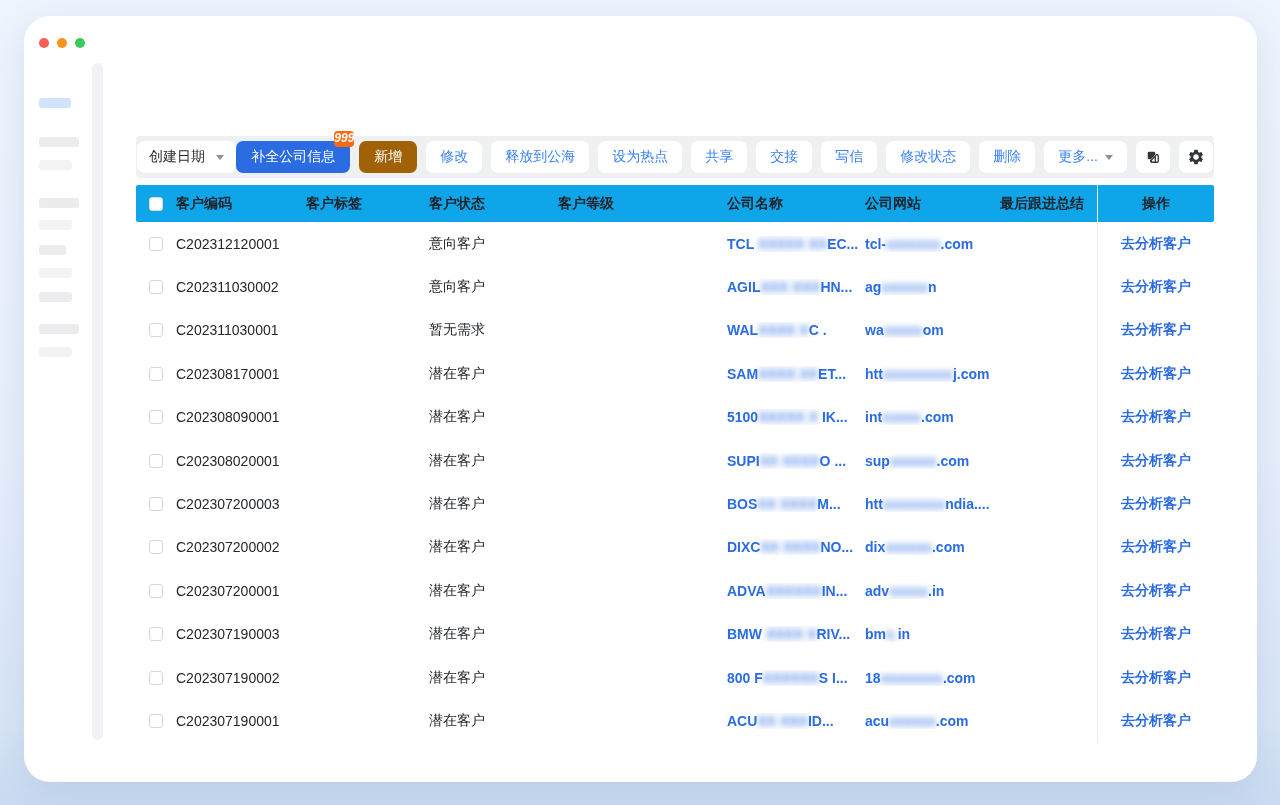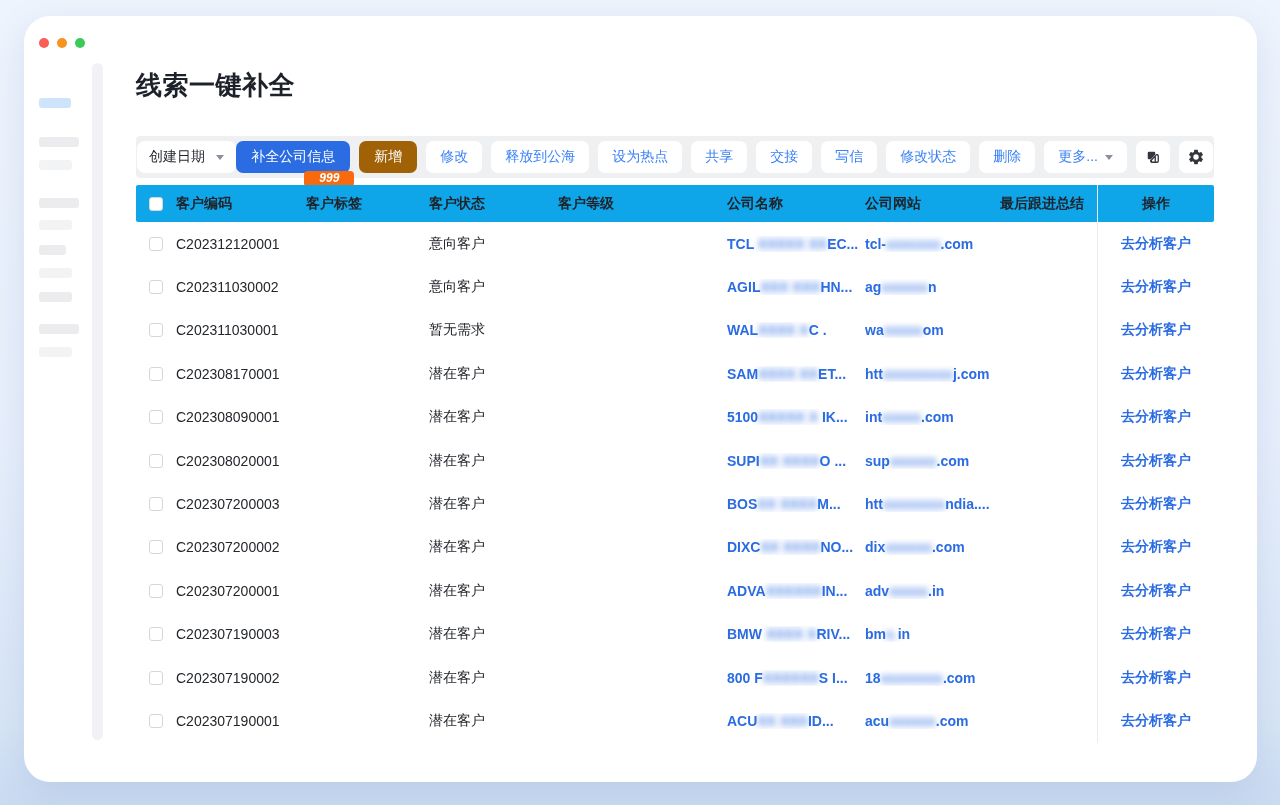--- a/index.html
+++ b/index.html
@@ -46,21 +46,21 @@
   .btn-group{ margin-left:auto; display:flex; align-items:center; gap:9px; }
   .btn{
     height:32px; border:none; border-radius:7px; background:#fff; color:#3b82f6;
     font-size:14px; font-family:inherit; padding:0 14px; cursor:pointer; white-space:nowrap;
     display:flex; align-items:center; gap:7px;
   }
   .btn.primary{ color:#fff; padding:0 15px; position:relative; }
   .badge{
     position:absolute; top:-10px; right:-4px;
     color:#fff; font-size:12px; font-weight:700; font-style:italic;
-    padding:1px 15px 2px; border-radius:4px; line-height:13px;margin-top:40px;
+    padding:1px 0 2px; border-radius:4px; line-height:13px;
   }
   .icon-btn{ width:34px; height:32px; padding:0; justify-content:center; }
   .icon-btn svg{ display:block; }
 
   
   .table{ position:absolute; left:0; top:169px; width:1078px; }
   .grid{ display:grid; grid-template-columns:40px 130px 123px 129px 169px 138px 135px 97px 1fr; align-items:center; }
   .thead{ height:37px; background:#0ea5e9; border-radius:2px; font-size:14px; font-weight:600; color:#1f2329; }
   .trow{ height:43.4px; background:#fff; font-size:14px; color:#23262b; }
   .cell{ overflow:hidden; white-space:nowrap; padding-right:8px; }
@@ -92,21 +92,20 @@
       <div class="skel light" style="top:204px; width:33px;"></div>
       <div class="skel" style="top:229px; width:27px;"></div>
       <div class="skel light" style="top:252px; width:33px;"></div>
       <div class="skel" style="top:276px; width:33px;"></div>
       <div class="skel" style="top:308px; width:40px;"></div>
       <div class="skel light" style="top:331px; width:33px;"></div>
     </div>
     <div class="vstrip"></div>
 
     <div class="content">
-      <h1 class="page-title">线索一键补全</h1>
 
       <div class="toolbar">
         <div class="date-select">
           <span>创建日期</span>
           <span class="caret"></span>
         </div>
         <div class="btn-group" id="btn-group">
             <button class="btn primary" style="background: rgb(43, 108, 227);">
               <span>补全公司信息</span>
               <span class="badge" style="background: rgb(249, 105, 14);">999</span>

